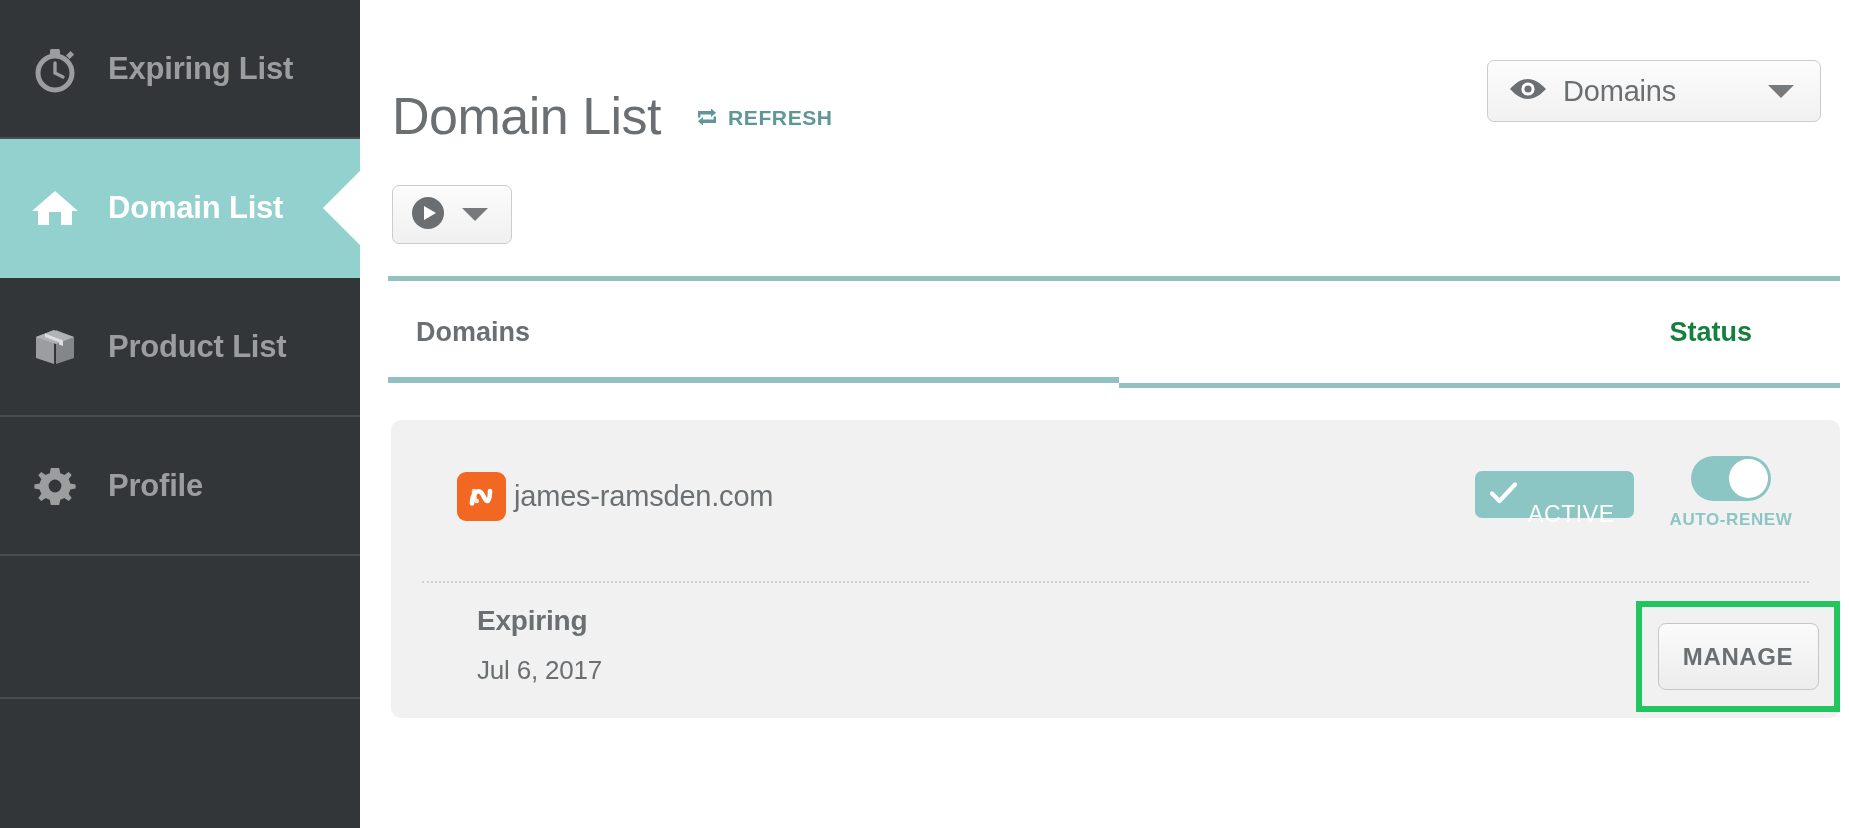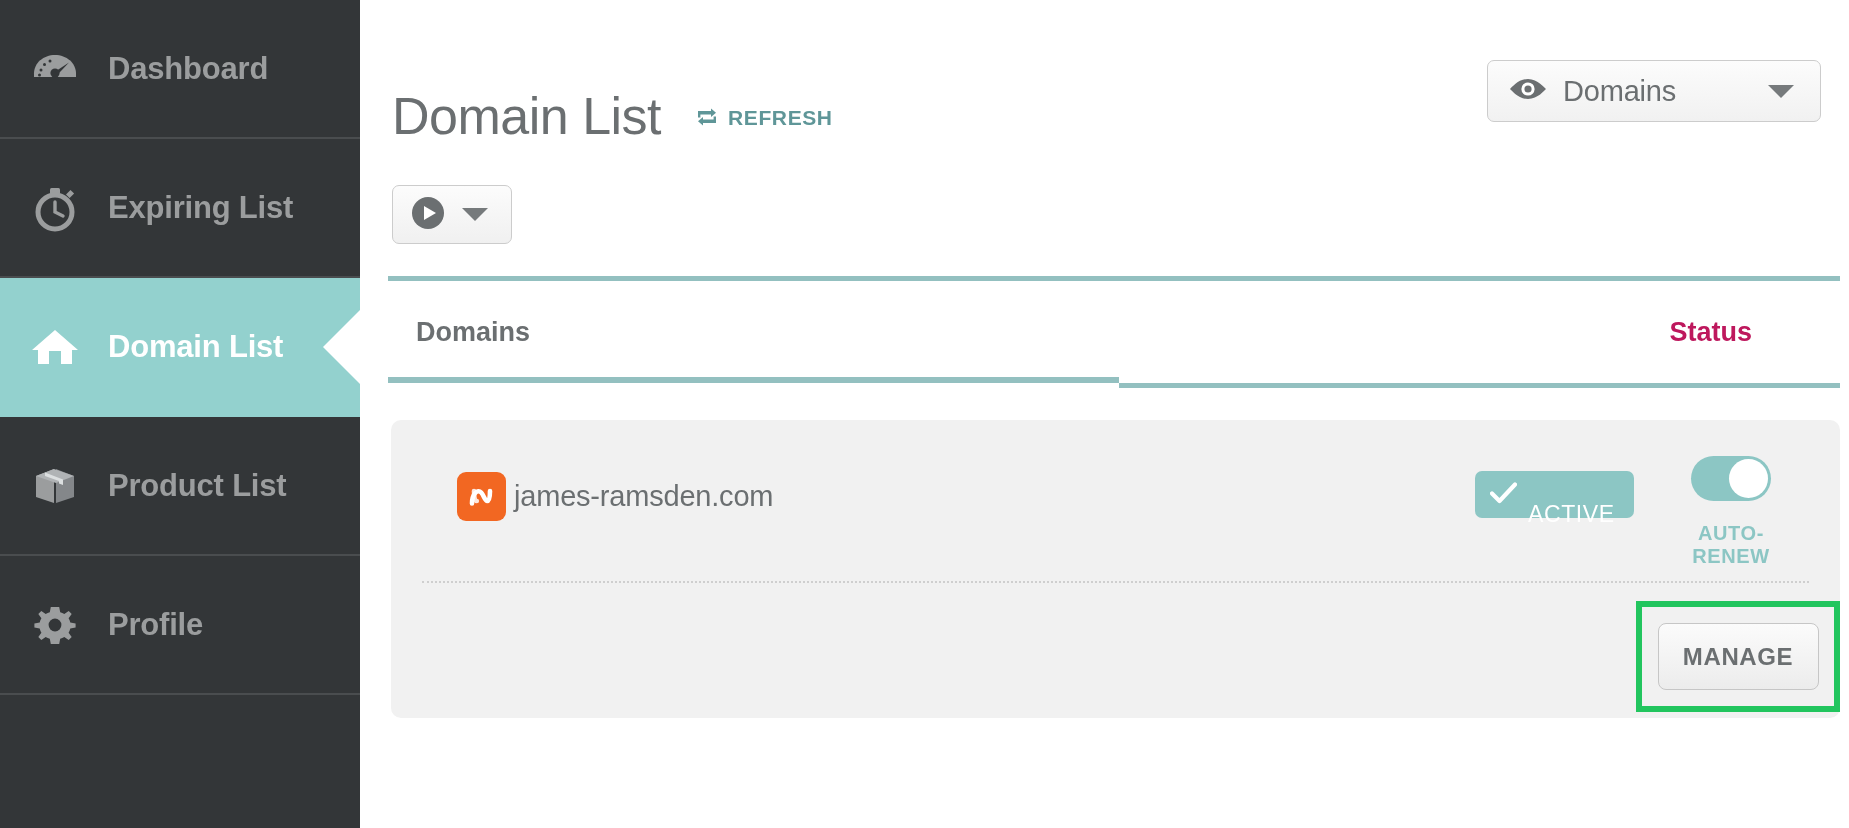--- a/index.html
+++ b/index.html
@@ -198,21 +198,21 @@
     color: #6b6f71;
     cursor: pointer;
   }
   .tab-status {
     flex: 1;
     text-align: right;
     padding-right: 88px;
     box-sizing: border-box;
     font-size: 27px;
     font-weight: bold;
-    color: #be185d;
+    color: #15803d;
     cursor: pointer;
   }
   .tabs-underline-active {
     position: absolute;
     left: 0;
     top: 101px;
     width: 731px;
     height: 6px;
     background: #93c0c0;
   }
@@ -300,22 +300,22 @@
   .toggle .knob {
     position: absolute;
     right: 3px;
     top: 3px;
     width: 39px;
     height: 39px;
     border-radius: 50%;
     background: #ffffff;
   }
   .autorenew-label {
-    margin-top: 21px;
-    font-size: 20px;
+    margin-top: 9px;
+    font-size: 17px;
     font-weight: bold;
     color: #8cc6c4;
     letter-spacing: 0.6px;
   }
   .card-divider {
     position: absolute;
     left: 31px;
     right: 31px;
     top: 161px;
     border-top: 2px dotted #cfcfcf;
@@ -372,34 +372,20 @@
     letter-spacing: 0.6px;
   }
 </style>
 </head>
 <body>
 
 <div id="app">
 
   <nav class="sidebar">
 
-    <div class="nav-item">
-      <span class="nav-icon">
-        <svg width="54" height="54" viewBox="0 0 54 54">
-          <path d="M27 13 C15.5 13 6 21 6 31.5 L6 35 L48 35 L48 31.5 C48 21 38.5 13 27 13 Z" fill="#9b9d9e"></path>
-          <circle cx="27" cy="31" r="4.6" fill="#333638"></circle>
-          <path d="M27.3 29.6 L41 20.5 L29.2 33 Z" fill="#333638"></path>
-          <circle cx="13" cy="28" r="1.5" fill="#333638"></circle>
-          <circle cx="16.5" cy="22.5" r="1.5" fill="#333638"></circle>
-          <circle cx="22" cy="19" r="1.5" fill="#333638"></circle>
-          <circle cx="11.5" cy="33" r="1.5" fill="#333638"></circle>
-        </svg>
-      </span>
-      <span class="nav-label">Dashboard</span>
-    </div>
 
     <div class="nav-item">
       <span class="nav-icon">
         <svg width="54" height="54" viewBox="0 0 54 54">
           <rect x="22" y="7" width="10" height="6" rx="1.5" fill="#9b9d9e"></rect>
           <path d="M38 13.5 l4.5 -4.5 l3.6 3.6 l-4.5 4.5 z" fill="#9b9d9e"></path>
           <circle cx="27" cy="31" r="17" fill="none" stroke="#9b9d9e" stroke-width="5"></circle>
           <path d="M27 21 L27 31 L35 35" fill="none" stroke="#9b9d9e" stroke-width="3.4" stroke-linecap="round"></path>
         </svg>
       </span>
@@ -515,20 +501,24 @@
           <div class="toggle">
             <span class="knob"></span>
           </div>
           <div class="autorenew-label">AUTO-RENEW</div>
         </div>
       </div>
 
       <div class="card-divider"></div>
 
       <div class="card-row-bottom">
+        <div class="expiry-block">
+          <div class="expiry-title">Expiring</div>
+          <div class="expiry-date">Jul 6, 2017</div>
+        </div>
 
         <div class="manage-wrap">
           <div class="manage-btn">
             <span class="manage-label">MANAGE</span>
           </div>
         </div>
       </div>
 
     </div>
   </main>

